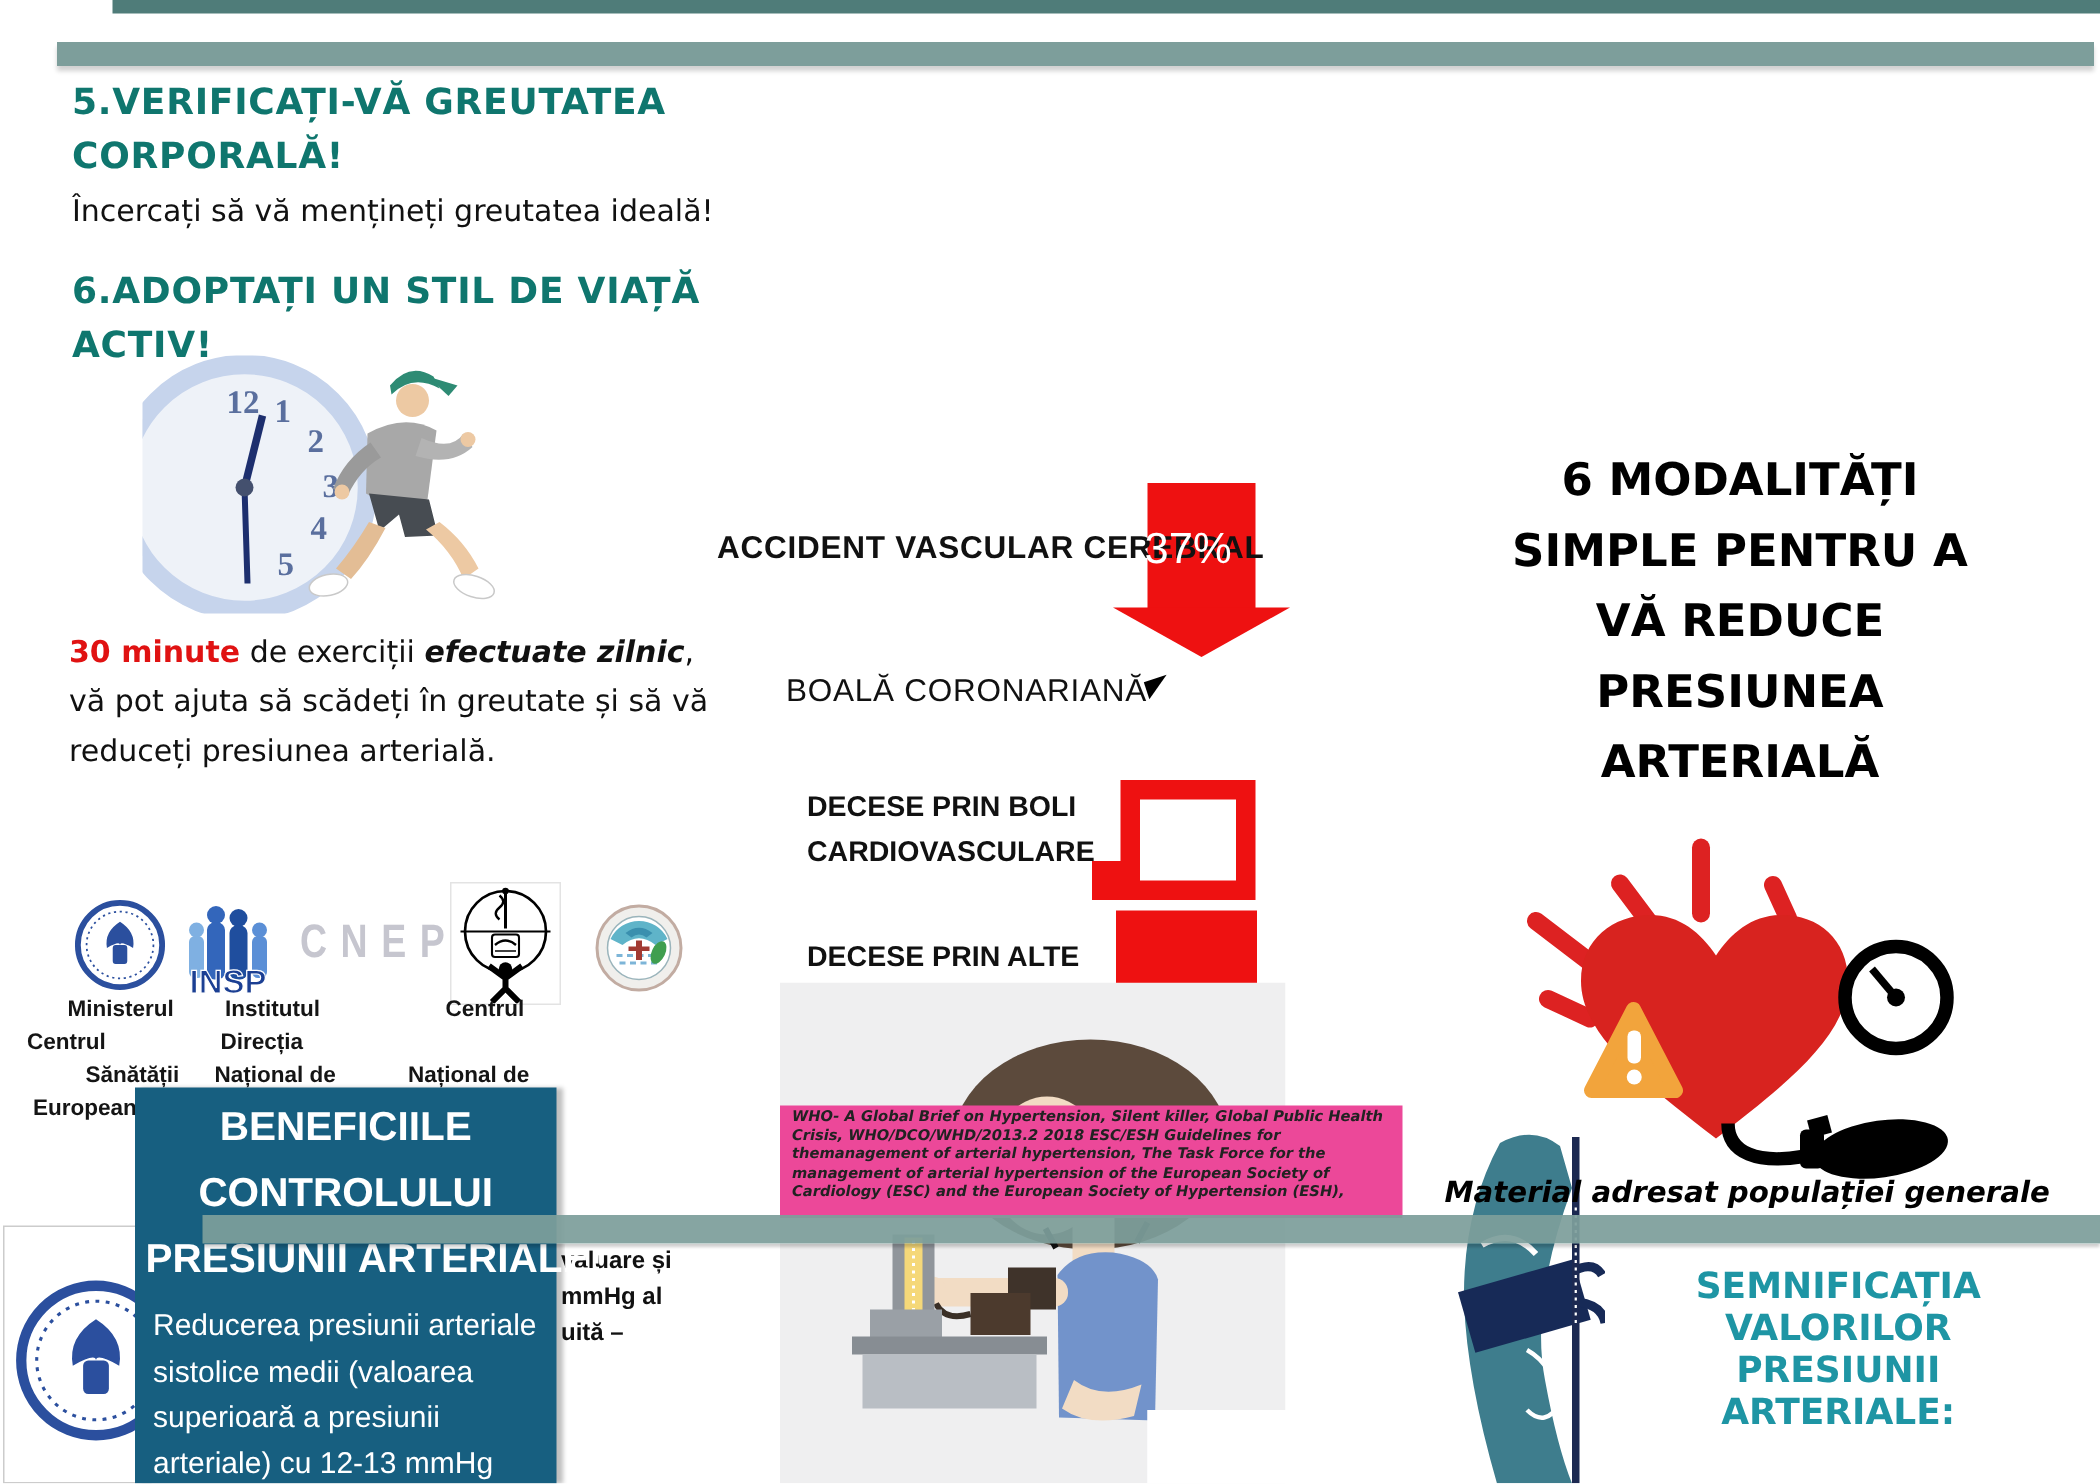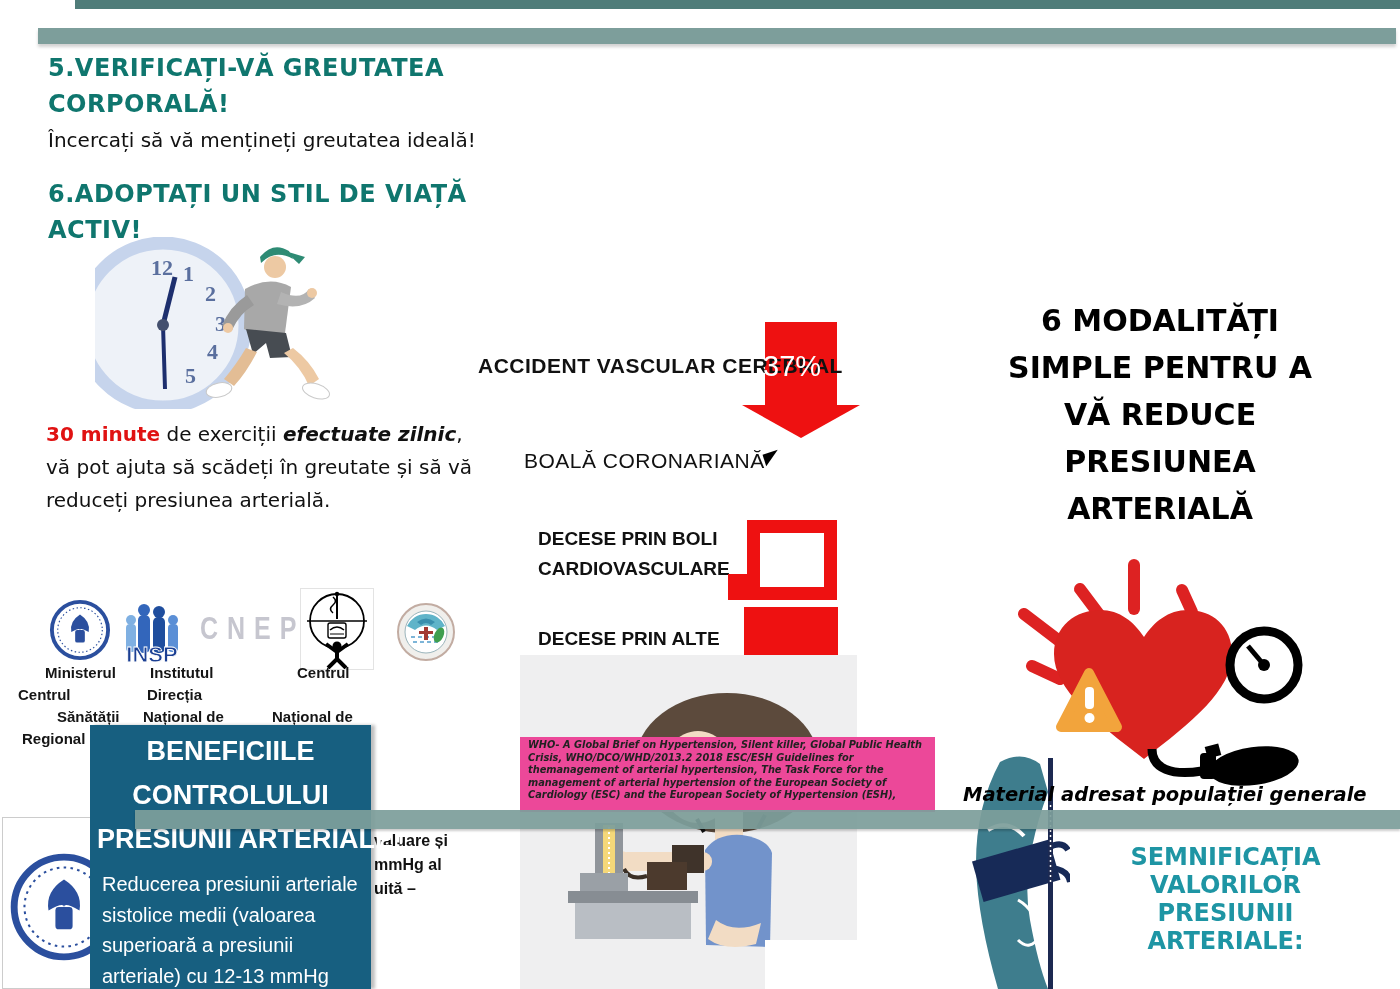--- a/index.html
+++ b/index.html
@@ -149,21 +149,21 @@
     <line x1="15" y1="35" x2="45" y2="35" stroke="#7db5d8" stroke-width="2" stroke-dasharray="4,3"></line>
     <line x1="17" y1="40" x2="43" y2="40" stroke="#7db5d8" stroke-width="2" stroke-dasharray="4,3"></line>
     <ellipse cx="43" cy="33" rx="4.5" ry="8" fill="#3f9e4f" transform="rotate(25 43 33)"></ellipse>
     <rect x="28" y="25" width="4" height="13" fill="#a23a33"></rect>
     <rect x="23" y="29" width="14" height="3" fill="#a23a33"></rect>
   </svg>
 
   <span class="abs lbl" style="left:45px;top:664px;">Ministerul</span>
   <span class="abs lbl" style="left:18px;top:686px;">Centrul</span>
   <span class="abs lbl" style="left:57px;top:708px;">Sănătății</span>
-  <span class="abs lbl" style="left:22px;top:730px;">Regional</span>
+  <span class="abs lbl" style="left:22px;top:730px;">European</span>
   <span class="abs lbl" style="left:150px;top:664px;">Institutul</span>
   <span class="abs lbl" style="left:147px;top:686px;">Direcția</span>
   <span class="abs lbl" style="left:143px;top:708px;">Național de</span>
   <span class="abs lbl" style="left:126px;top:730px;">de Sănătate</span>
   <span class="abs lbl" style="left:297px;top:664px;">Centrul</span>
   <span class="abs lbl" style="left:272px;top:708px;">Național de</span>
 
   <div class="abs white-left-box">
     <svg style="position:absolute;left:6px;top:34px;width:110px;height:110px;" viewBox="0 0 64 64">
       <circle cx="32" cy="32" r="29" fill="#fff" stroke="#2b4f9e" stroke-width="4"></circle>

